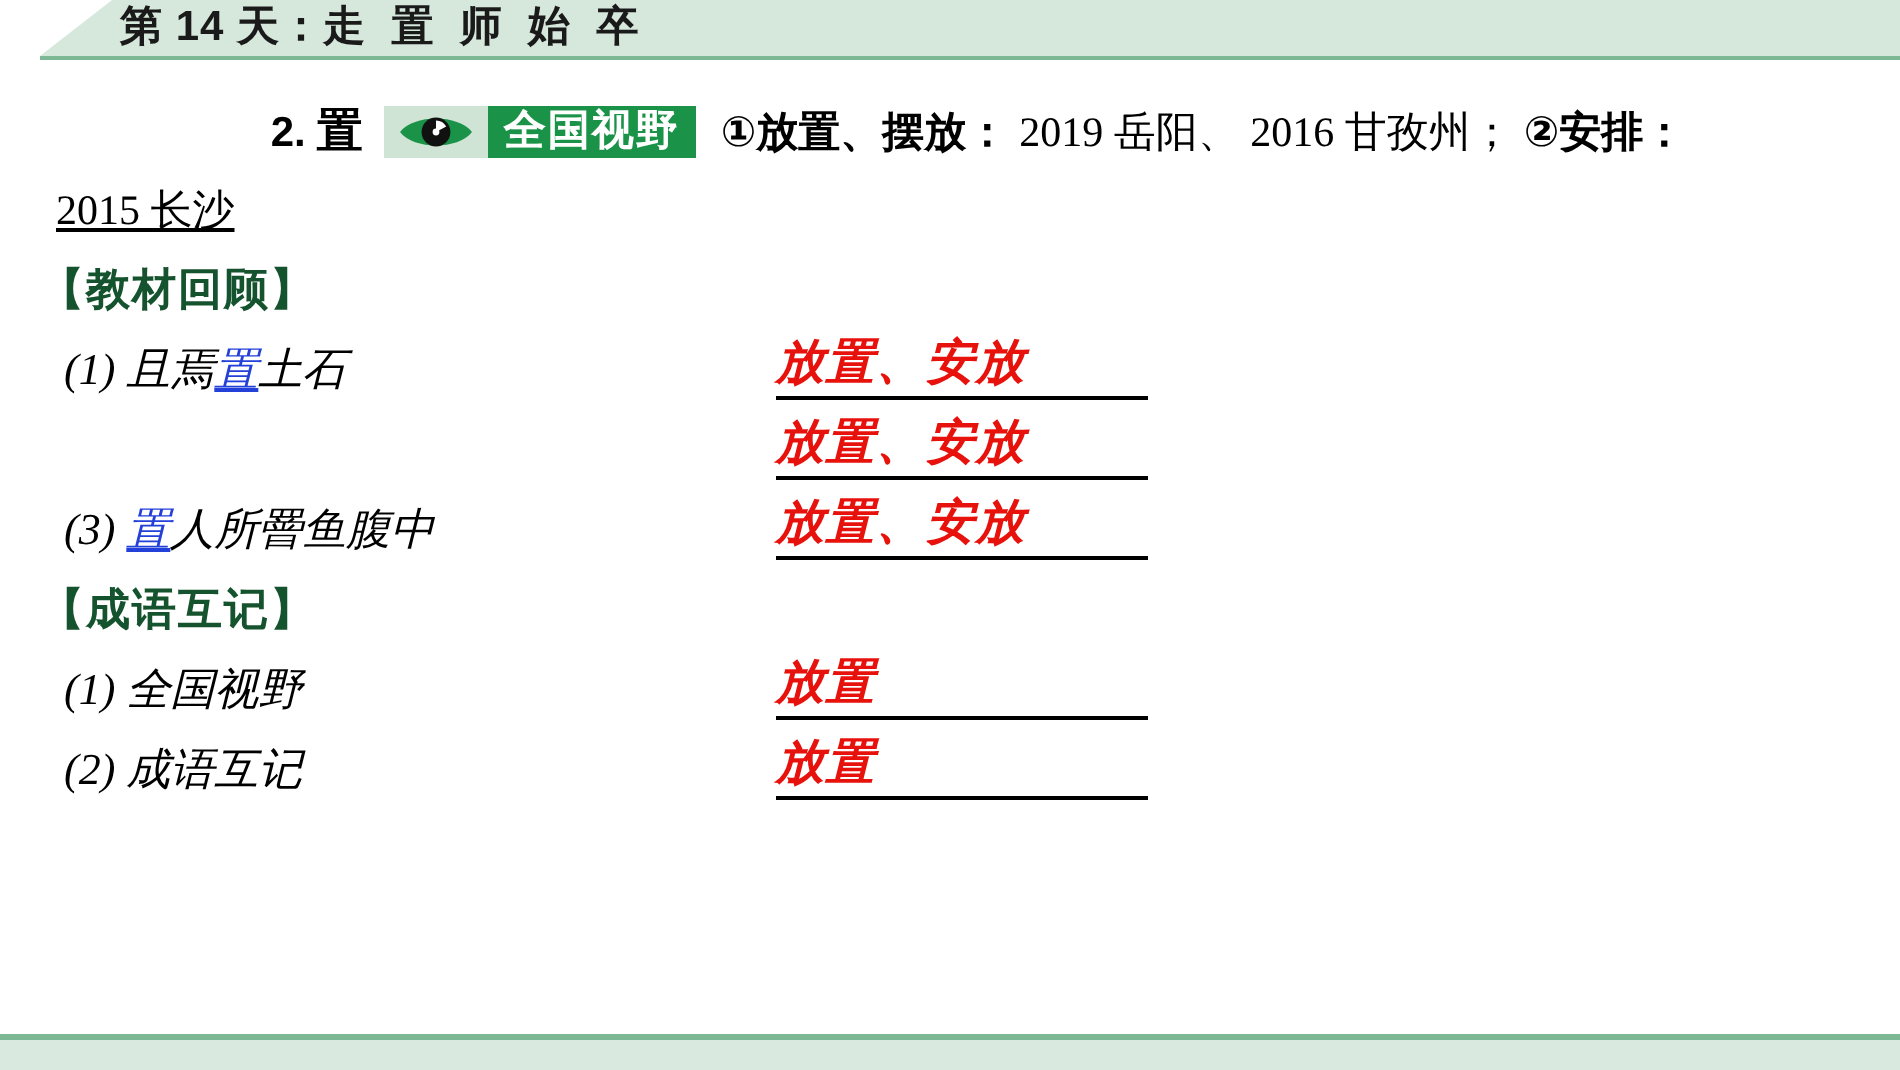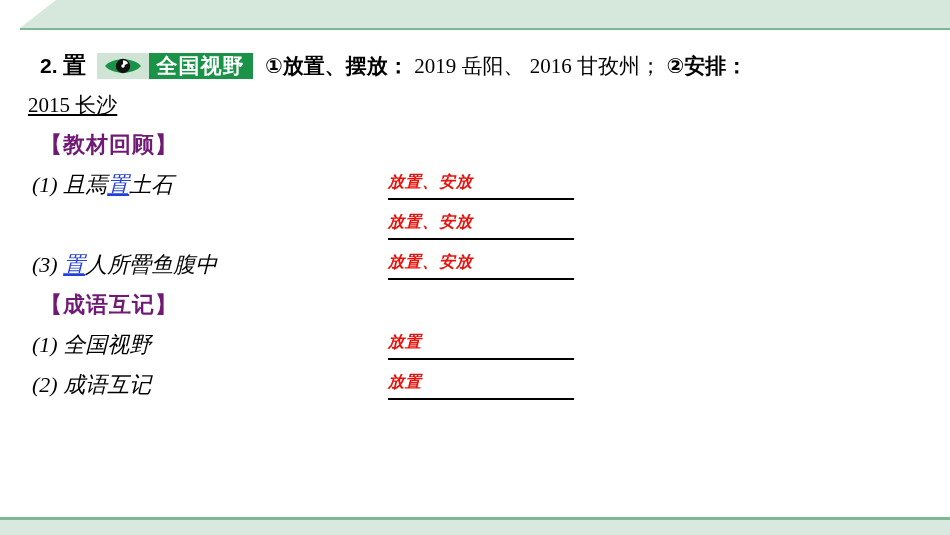--- a/index.html
+++ b/index.html
@@ -89,23 +89,24 @@
   }
 
   .line {
     position: relative;
     height: 40px;
     line-height: 40px;
     white-space: nowrap;
   }
 
   .entry-line {
-    padding-left: 40px;
+    padding-left: 28px;
     font-size: 22px;
     color: #000;
+    text-align: center;
   }
   .entry-num {
     font-family: "Liberation Sans", "DejaVu Sans", sans-serif;
     font-weight: bold;
     font-size: 21px;
   }
   .entry-char {
     font-family: "Liberation Sans", "DejaVu Sans", sans-serif;
     font-weight: bold;
     font-size: 23px;
@@ -159,25 +160,25 @@
   }
 
   .cont-line {
     padding-left: 28px;
     font-size: 21px;
     color: #000;
     text-decoration: underline;
   }
 
   .section-head {
-    padding-left: 40px;
+    padding-left: 20px;
     font-family: "Liberation Sans", "DejaVu Sans", sans-serif;
     font-weight: bold;
     font-size: 22px;
-    color: #701a75;
+    color: #14532d;
     letter-spacing: 1px;
   }
 
   
   .item-row {
     position: relative;
     height: 40px;
     font-style: italic;
   }
   .item-text {
@@ -203,38 +204,39 @@
   }
   .answer-text {
     position: absolute;
     left: 0;
     top: 0;
     height: 34px;
     line-height: 34px;
     color: #e8120c;
     font-family: "Liberation Sans", "DejaVu Sans", sans-serif;
     font-weight: bold;
-    font-size: 16px;
+    font-size: 24px;
     white-space: nowrap;
     letter-spacing: 1px;
   }
   .answer-rule {
     position: absolute;
     left: 0;
     top: 33px;
     height: 2px;
     background: #000;
   }
 </style>
 </head>
 <body>
 
 <div class="header-band">
   <div class="header-fill"></div>
   <div class="header-rule"></div>
+  <div class="header-title">第 14 天：走  置  师  始  卒</div>
 </div>
 
 <div class="content">
 
   <div class="line entry-line">
     <span class="entry-num">2.</span>
     <span class="entry-char">置</span>
     <span class="badge">
       <span class="badge-eye">
         <svg width="38" height="20" viewBox="0 0 38 20">

